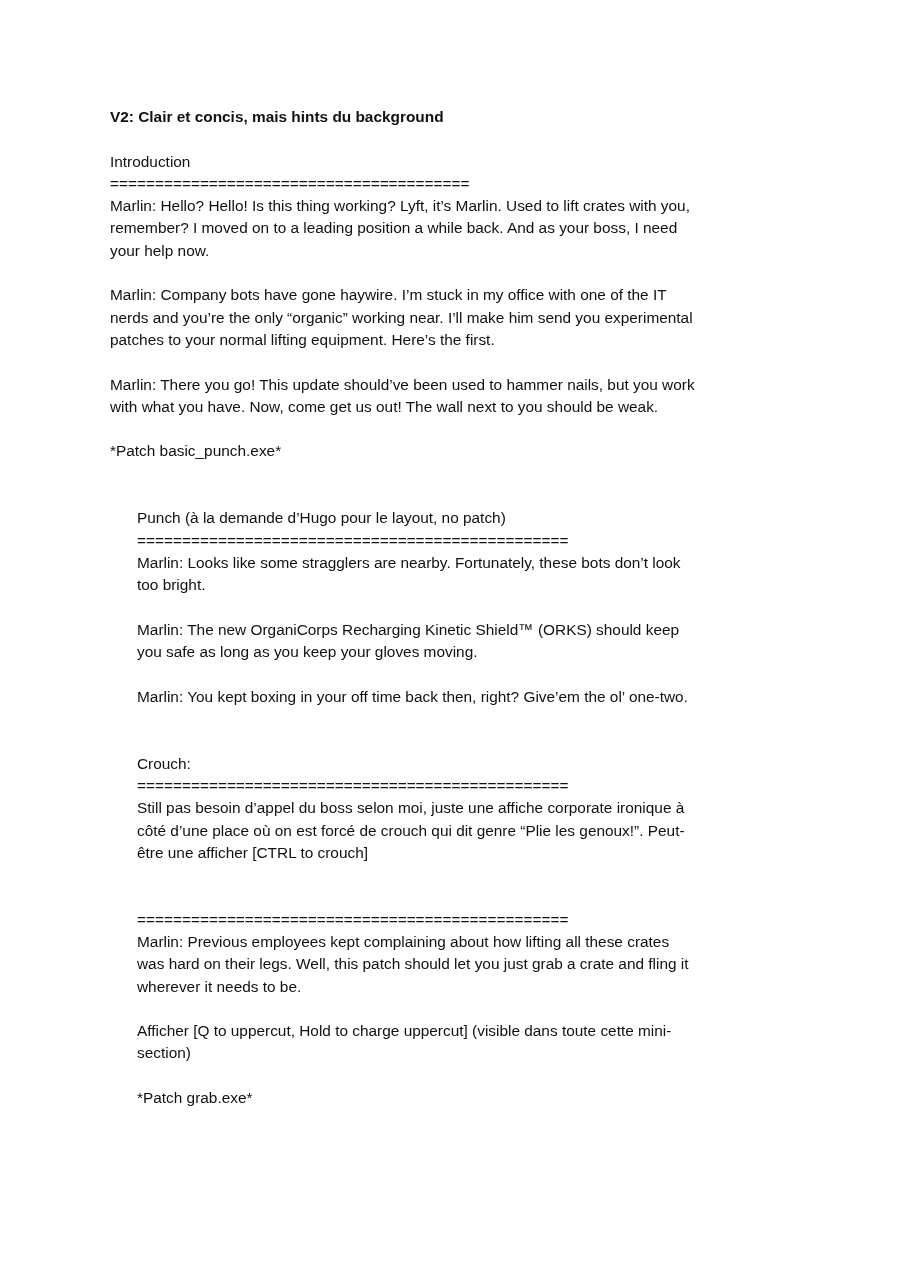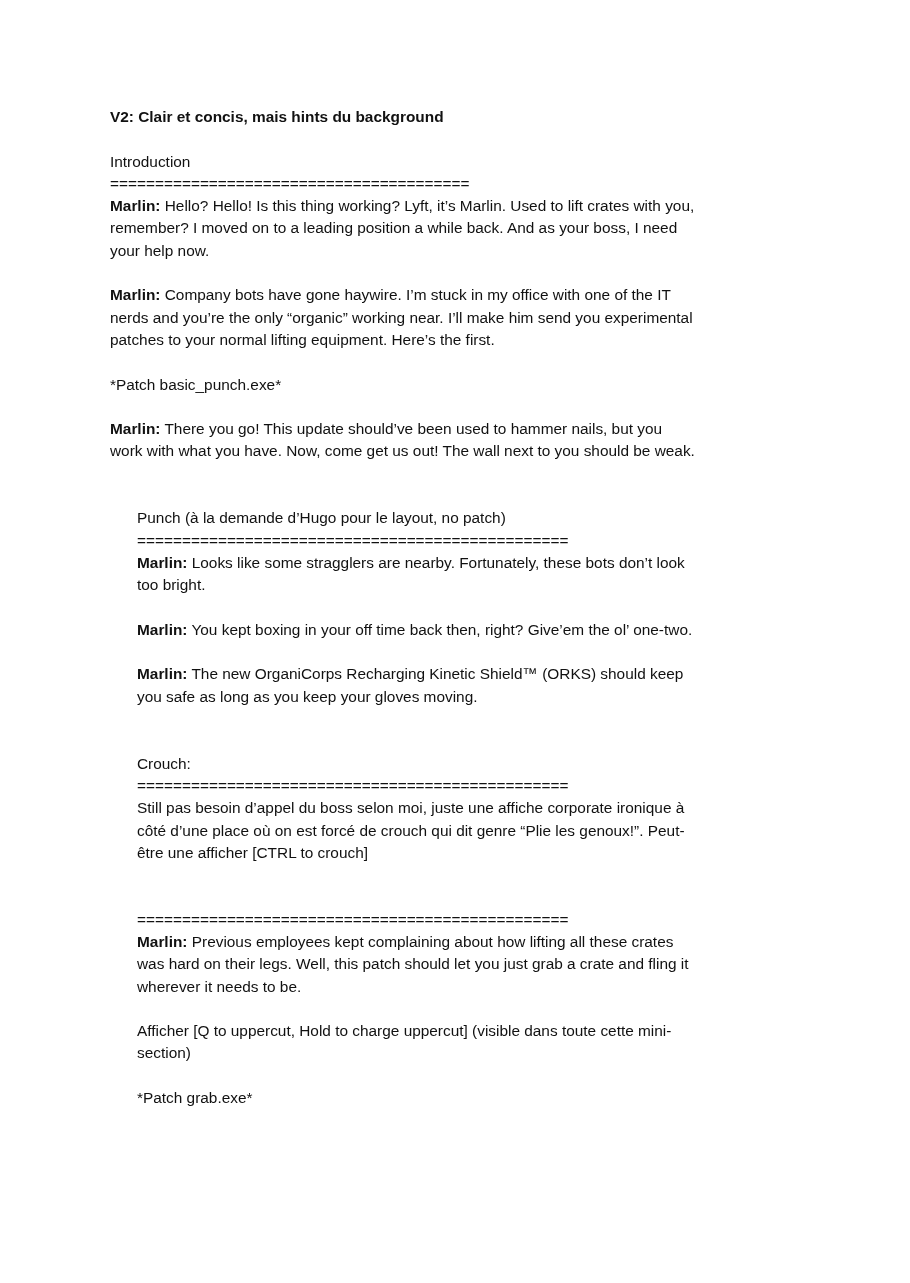--- a/index.html
+++ b/index.html
@@ -18,44 +18,44 @@
     box-sizing: border-box;
     width: 807px;
     padding: 106px 110px 40px 110px;
   }
   p { margin: 0; }
   .bold { font-weight: 700; }
   .italic { }
   .gap1 { margin-top: 22.3px; }   
   section.gap2 { margin-top: 44.6px; margin-left: 27px; } 
   .divider { letter-spacing: 0; white-space: nowrap; }
-  strong { font-weight: 700; }
+  strong { font-weight: 400; }
 </style>
 </head>
 <body>
 
 <div class="page">
 
   <p class="bold">V2: Clair et concis, mais hints du background</p>
 
   <section>
     <p class="gap1">Introduction</p>
     <p class="divider">========================================</p>
     <p><strong>Marlin:</strong> <span>Hello? Hello! Is this thing working? Lyft, it’s Marlin. Used to lift crates with you, remember? I moved on to a leading position a while back. And as your boss, I need your help now.</span></p>
     <p class="gap1"><strong>Marlin:</strong> <span>Company bots have gone haywire. I’m stuck in my office with one of the IT nerds and you’re the only “organic” working near. I’ll make him send you experimental patches to your normal lifting equipment. Here’s the first.</span></p>
+    <p class="gap1"><strong>Marlin:</strong> <span>There you go! This update should’ve been used to hammer nails, but you work with what you have. Now, come get us out! The wall next to you should be weak.</span></p>
     <p class="gap1">*Patch basic_punch.exe*</p>
-    <p class="gap1"><strong>Marlin:</strong> <span>There you go! This update should’ve been used to hammer nails, but you work with what you have. Now, come get us out! The wall next to you should be weak.</span></p>
   </section>
 
   <section class="gap2">
     <p>Punch (à la demande d’Hugo pour le layout, no patch)</p>
     <p class="divider">================================================</p>
     <p><strong>Marlin:</strong> <span>Looks like some stragglers are nearby. Fortunately, these bots don’t look too bright.</span></p>
+    <p class="gap1"><strong>Marlin:</strong> <span>The new OrganiCorps Recharging Kinetic Shield™ (ORKS) should keep you safe as long as you keep your gloves moving.</span></p>
     <p class="gap1"><strong>Marlin:</strong> <span>You kept boxing in your off time back then, right? Give’em the ol’ one-two.</span></p>
-    <p class="gap1"><strong>Marlin:</strong> <span>The new OrganiCorps Recharging Kinetic Shield™ (ORKS) should keep you safe as long as you keep your gloves moving.</span></p>
   </section>
 
   <section class="gap2">
     <p>Crouch:</p>
     <p class="divider">================================================</p>
     <p class="italic">Still pas besoin d’appel du boss selon moi, juste une affiche corporate ironique à côté d’une place où on est forcé de crouch qui dit genre “Plie les genoux!”. Peut-être une afficher [CTRL to crouch]</p>
   </section>
 
   <section class="gap2">
     <p class="divider">================================================</p>

